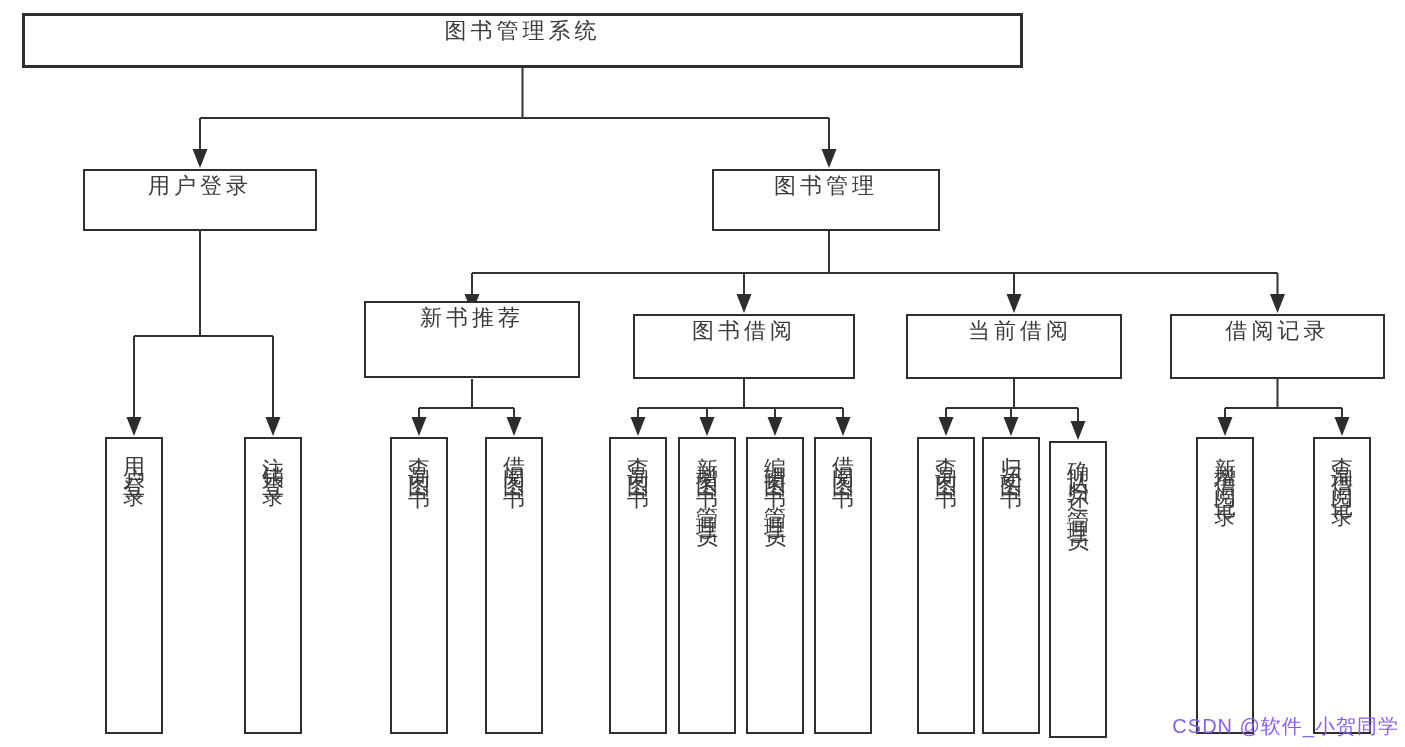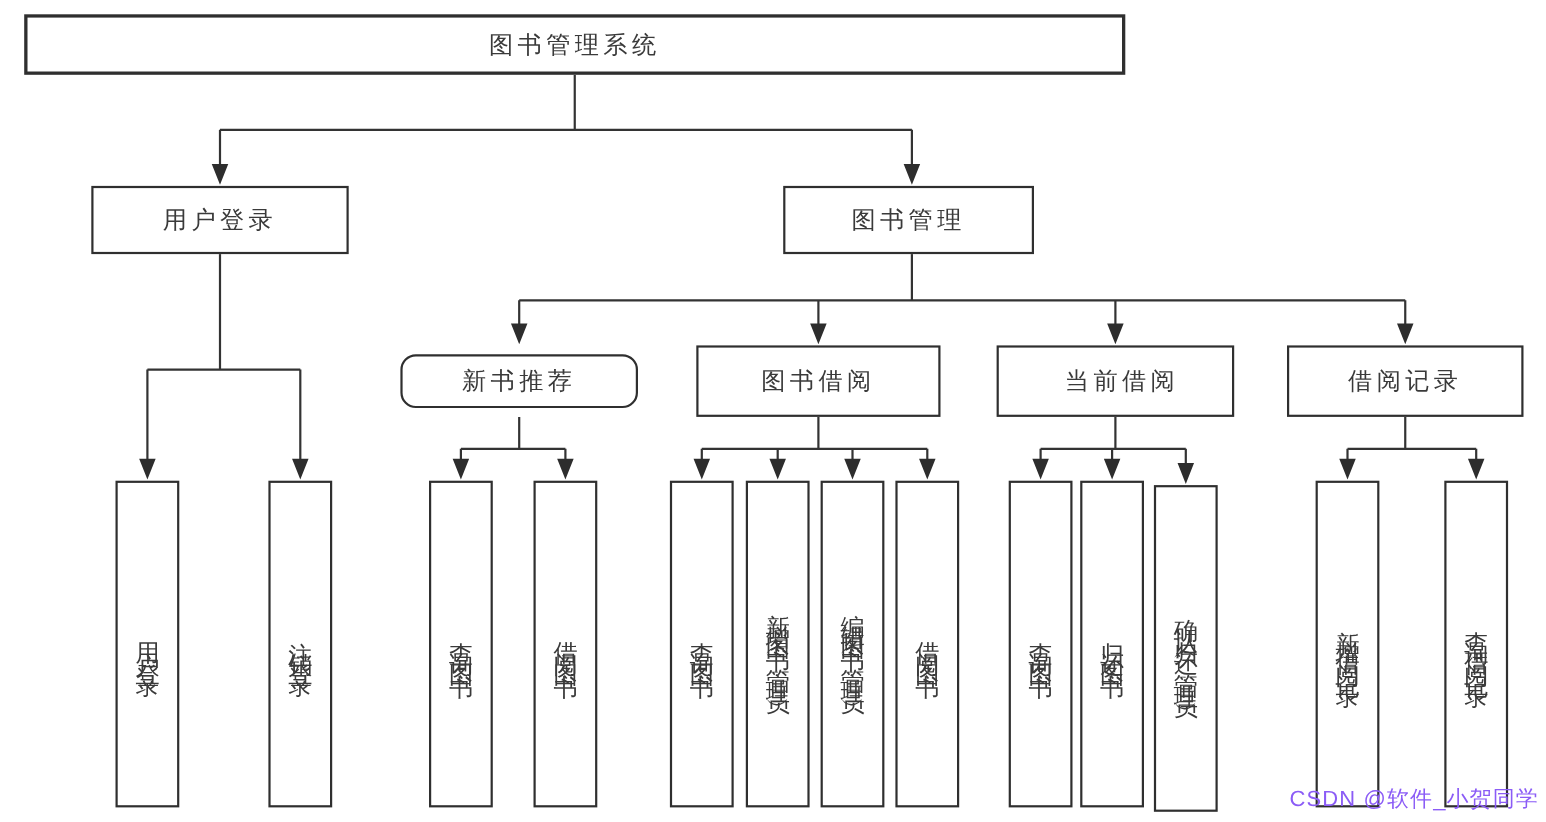--- a/index.html
+++ b/index.html
@@ -10,21 +10,21 @@
     font-family:"Liberation Sans", sans-serif;
     color:#3a3a3a;
     overflow:hidden;
   }
   .wires{position:absolute;left:0;top:0;width:1405px;height:747px;}
   .box{
     position:absolute;
     background:#ffffff;
     border:2px solid #2f2f2f;
     box-sizing:border-box;
-    display:flex;align-items:center;justify-content:center;
+    display:flex;justify-content:center;
     z-index:1;
   }
   .rootbox{border-width:3px;}
   .hlabel{
     font-size:22px;
     letter-spacing:4px;
     white-space:nowrap;
     color:#3a3a3a;
   }
   .vbox{width:58px;top:437px;height:297px;}
@@ -89,21 +89,21 @@
     <span class="hlabel">图书管理系统</span>
   </div>
 
   <div class="box" style="left:83px;top:169px;width:234px;height:62px;">
     <span class="hlabel">用户登录</span>
   </div>
   <div class="box" style="left:712px;top:169px;width:228px;height:62px;">
     <span class="hlabel">图书管理</span>
   </div>
 
-  <div class="box" style="left:364px;top:322px;width:216px;height:49px;border-radius:14px;">
+  <div class="box" style="left:364px;top:301px;width:216px;height:77px;">
     <span class="hlabel">新书推荐</span>
   </div>
   <div class="box" style="left:633px;top:314px;width:222px;height:65px;">
     <span class="hlabel">图书借阅</span>
   </div>
   <div class="box" style="left:906px;top:314px;width:216px;height:65px;padding-left:12px;">
     <span class="hlabel">当前借阅</span>
   </div>
   <div class="box" style="left:1170px;top:314px;width:215px;height:65px;">
     <span class="hlabel">借阅记录</span>

